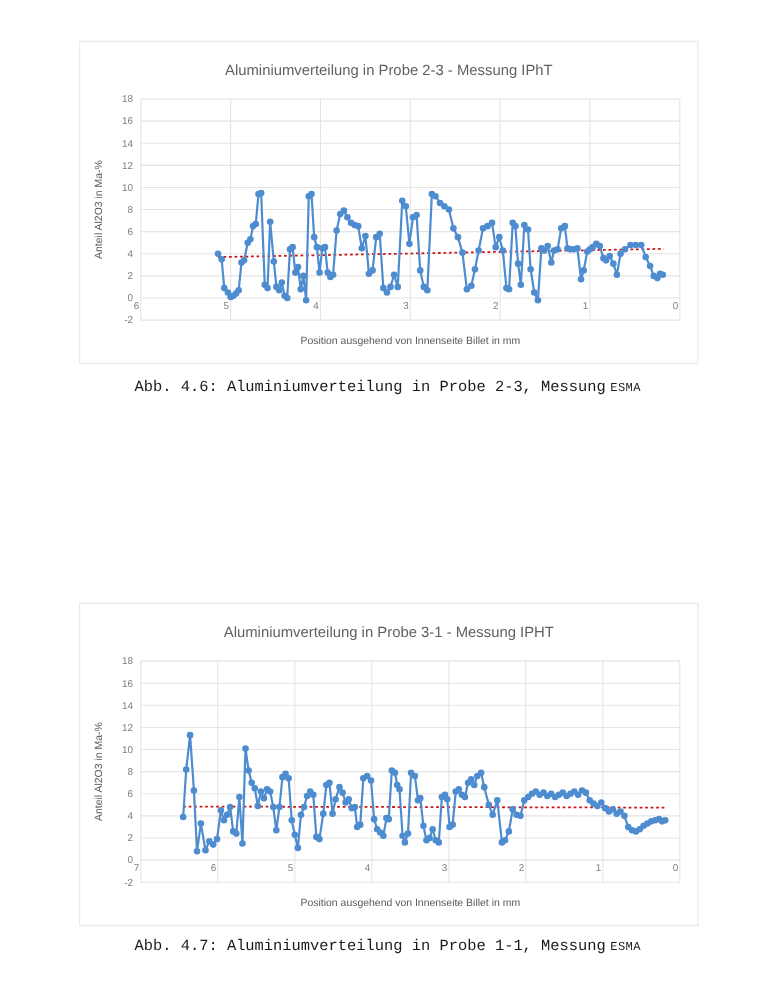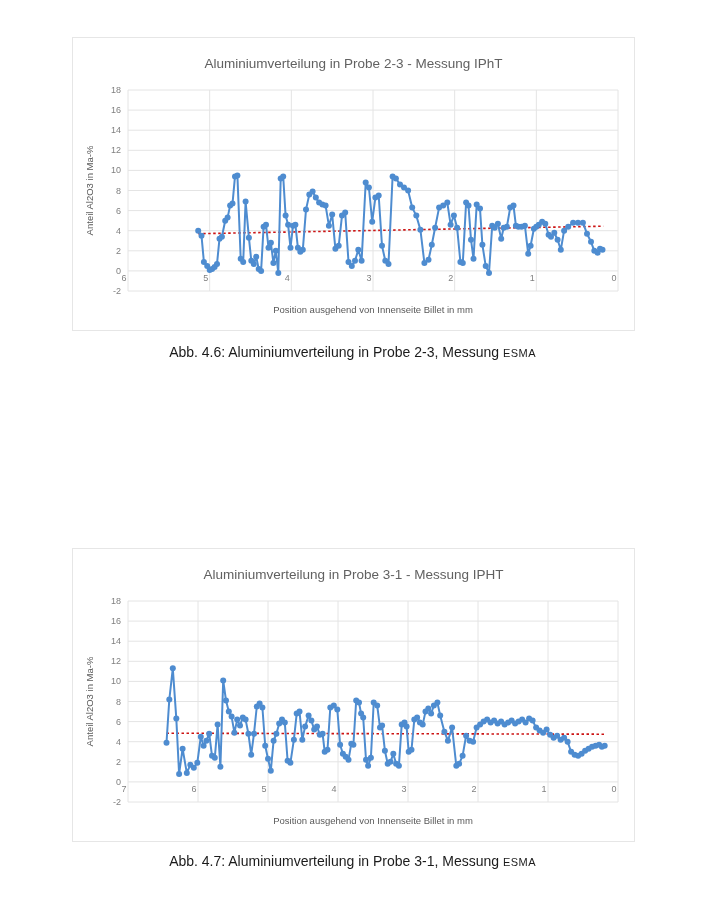--- a/index.html
+++ b/index.html
@@ -3,21 +3,21 @@
 <meta charset="utf-8">
 <style>
   html,body{margin:0;padding:0;background:#ffffff;}
   body{width:705px;height:906px;position:relative;font-family:"Liberation Sans",sans-serif;overflow:hidden;}
   .page{position:absolute;left:0;top:0;width:705px;height:906px;background:#ffffff;}
   .figure-box{position:absolute;left:72px;width:561px;border:1px solid #e6e6e6;background:#ffffff;box-sizing:content-box;}
   #fig0{top:37px;height:292px;}
   #fig1{top:548px;height:292px;}
   .chart{width:561px;height:292px;}
   .caption{position:absolute;left:72px;width:561px;text-align:center;
-    font-family:Liberation Sans, sans-serif;font-size:14px;color:#1b1b1b;}
+    font-family:Liberation Mono, monospace;font-size:14px;color:#1b1b1b;}
   #cap0{top:344px;}
   #cap1{top:853px;}
   .caption .sc{font-size:11px;letter-spacing:.4px;margin-left:4px;}
   svg text{font-family:"Liberation Sans",sans-serif;}
 </style>
 </head>
 <body>
 
 <div class="page">
 
@@ -391,16 +391,16 @@
           <circle cx="526.1" cy="195.7" r="3" fill="#4e8cd0"></circle>
           <circle cx="528.9" cy="197.7" r="3" fill="#4e8cd0"></circle>
           <circle cx="531.7" cy="196.7" r="3" fill="#4e8cd0"></circle>
           <text x="280.5" y="30" text-anchor="middle" font-size="13.5" fill="#616161">Aluminiumverteilung in Probe 3-1 - Messung IPHT</text>
           <text x="300" y="275" text-anchor="middle" font-size="9.5" fill="#595959">Position ausgehend von Innenseite Billet in mm</text>
           <text x="20" y="152.5" text-anchor="middle" font-size="9.5" fill="#595959" transform="rotate(-90 20 152.5)">Anteil Al2O3 in Ma-%</text>
         </svg></div>
   </div>
 
   <div class="caption" id="cap1">
-    <span>Abb. 4.7: Aluminiumverteilung in Probe 3-1, Messung</span><span class="sc">ESMA</span>
+    <span>Abb. 4.7: Aluminiumverteilung in Probe 1-1, Messung</span><span class="sc">ESMA</span>
   </div>
 
 </div>
 
 </body></html>

